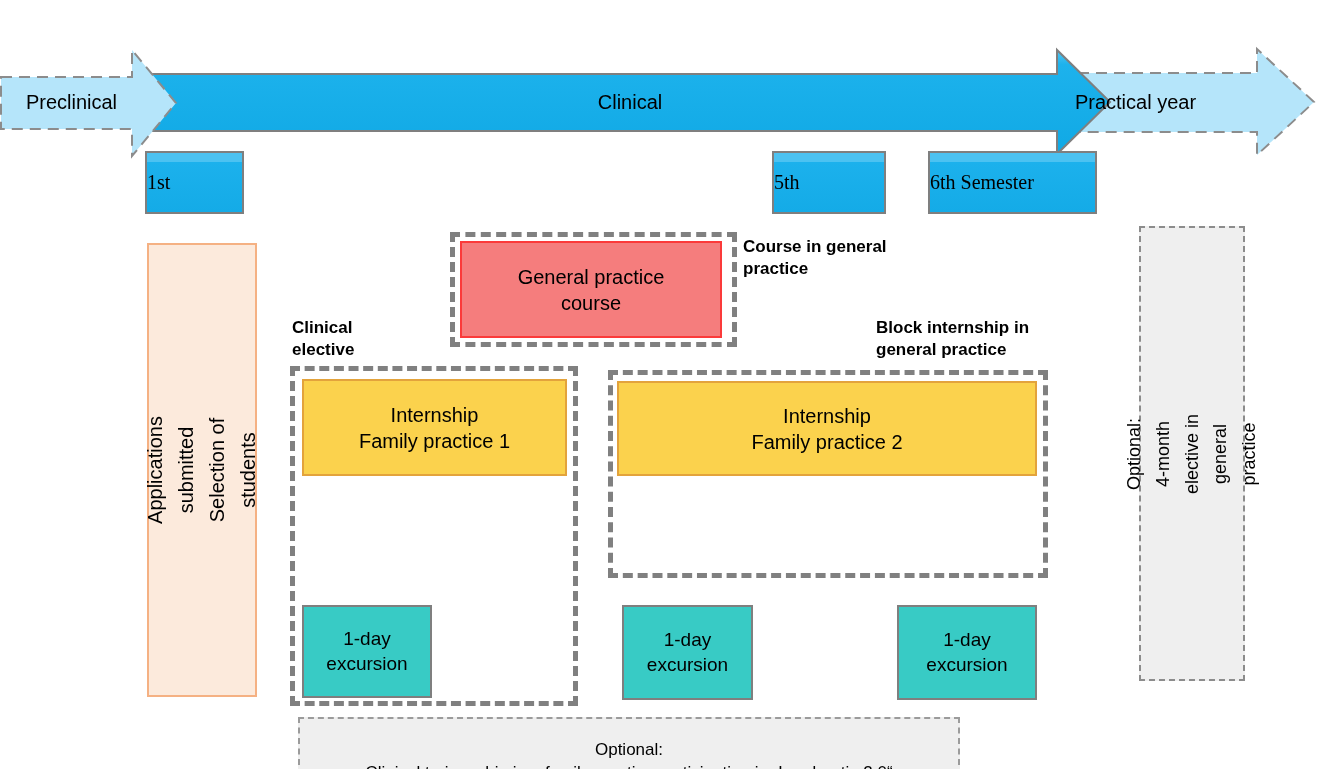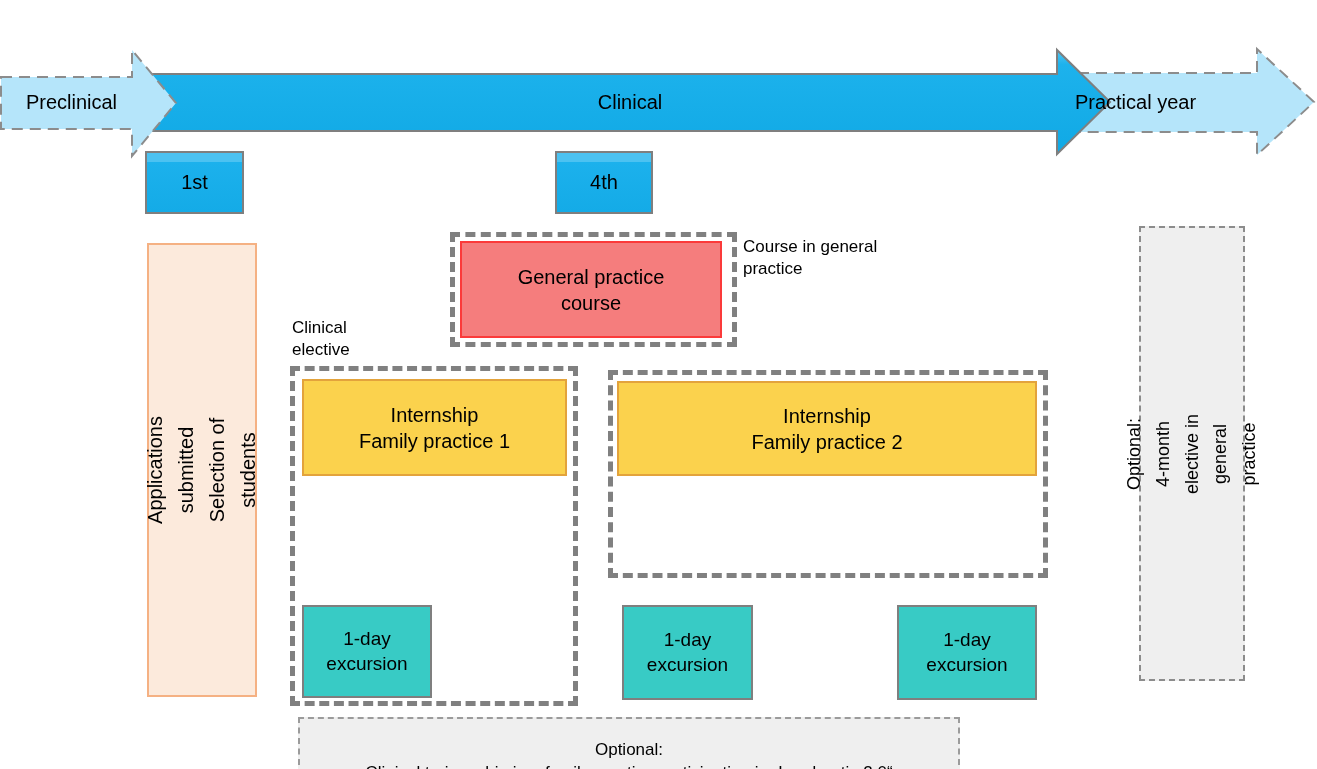--- a/index.html
+++ b/index.html
@@ -15,24 +15,24 @@
   .canvas{
     position:relative;width:1317px;height:769px;background:#fff;overflow:hidden;
     font-family:"Liberation Sans", sans-serif;color:#000;margin-top:44px;
   }
   .abs{position:absolute;box-sizing:border-box;}
   .pre{white-space:pre-line;}
   .arrow-label{position:absolute;text-align:center;font-size:20px;}
   .sem{
     position:absolute;top:107px;height:59px;border:2px solid #7F7F7F;
     background:linear-gradient(to bottom,#4CC2F1 0,#4CC2F1 9px,var(--blue) 9px,#14ABE7 100%);
-    display:flex;align-items:center;justify-content:center;font-size:20px;
+    display:flex;align-items:center;font-size:20px;font-family:Liberation Serif, serif;
   }
   .dashed-frame{position:absolute;border:5px dashed #808080;box-sizing:border-box;background:transparent;}
-  .caption{position:absolute;font-weight:normal;font-size:17px;line-height:1.3;white-space:pre-line;}
+  .caption{position:absolute;font-weight:bold;font-size:17px;line-height:1.3;white-space:pre-line;}
   .fillbox{position:absolute;box-sizing:border-box;display:flex;align-items:center;justify-content:center;text-align:center;font-size:20px;line-height:1.3;}
   .vbox{position:absolute;box-sizing:border-box;display:flex;align-items:center;justify-content:center;}
   .vbox > span{transform:rotate(-90deg);white-space:pre-line;text-align:center;}
 </style>
 </head>
 <body>
 
 <div class="canvas">
 
   <svg class="abs" style="left:0;top:0" width="1317" height="125" viewBox="0 0 1317 125">
@@ -48,37 +48,42 @@
     <polygon points="1,33 132,33 132,6 176,59 132,112 132,85 1,85" fill="#B5E5FA" stroke="#8C8C8C" stroke-width="2" stroke-dasharray="11,7"></polygon>
   </svg>
 
   <div class="arrow-label" style="left:4px;top:47px;width:135px">Preclinical</div>
   <div class="arrow-label" style="left:150px;top:47px;width:960px">Clinical</div>
   <div class="arrow-label" style="left:1028px;top:47px;width:215px">Practical year</div>
 
   <div class="sem" style="left:145px;width:95px">
       <span>1st</span>
     </div>
-  <div class="sem" style="left:555px;width:94px">
-      <span>4th</span>
+  <div class="sem" style="left:772px;width:110px">
+      <span>5th</span>
+    </div>
+  <div class="sem" style="left:928px;width:165px">
+      <span>6th Semester</span>
     </div>
 
   <div class="vbox" style="left:147px;top:199px;width:110px;height:454px;background:var(--peach-fill);border:2px solid var(--peach-border);">
     <span style="font-size:20px;line-height:1.55">Applications submitted
 Selection of students</span>
   </div>
 
   <div class="dashed-frame" style="left:450px;top:188px;width:287px;height:115px"></div>
   <div class="fillbox pre" style="left:460px;top:197px;width:262px;height:97px;background:var(--red-fill);border:2px solid var(--red-border);">General practice
 course</div>
   <div class="caption" style="left:743px;top:192px;width:180px">Course in general
 practice</div>
 
   <div class="caption" style="left:292px;top:273px;width:120px">Clinical
 elective</div>
+  <div class="caption" style="left:876px;top:273px;width:185px">Block internship in
+general practice</div>
 
   <div class="dashed-frame" style="left:290px;top:322px;width:288px;height:340px"></div>
   <div class="dashed-frame" style="left:608px;top:326px;width:440px;height:208px"></div>
 
   <div class="fillbox pre" style="left:302px;top:335px;width:265px;height:97px;background:var(--yellow-fill);border:2px solid var(--yellow-border);">Internship
 Family practice 1</div>
   <div class="fillbox pre" style="left:617px;top:337px;width:420px;height:95px;background:var(--yellow-fill);border:2px solid var(--yellow-border);">Internship
 Family practice 2</div>
 
 

